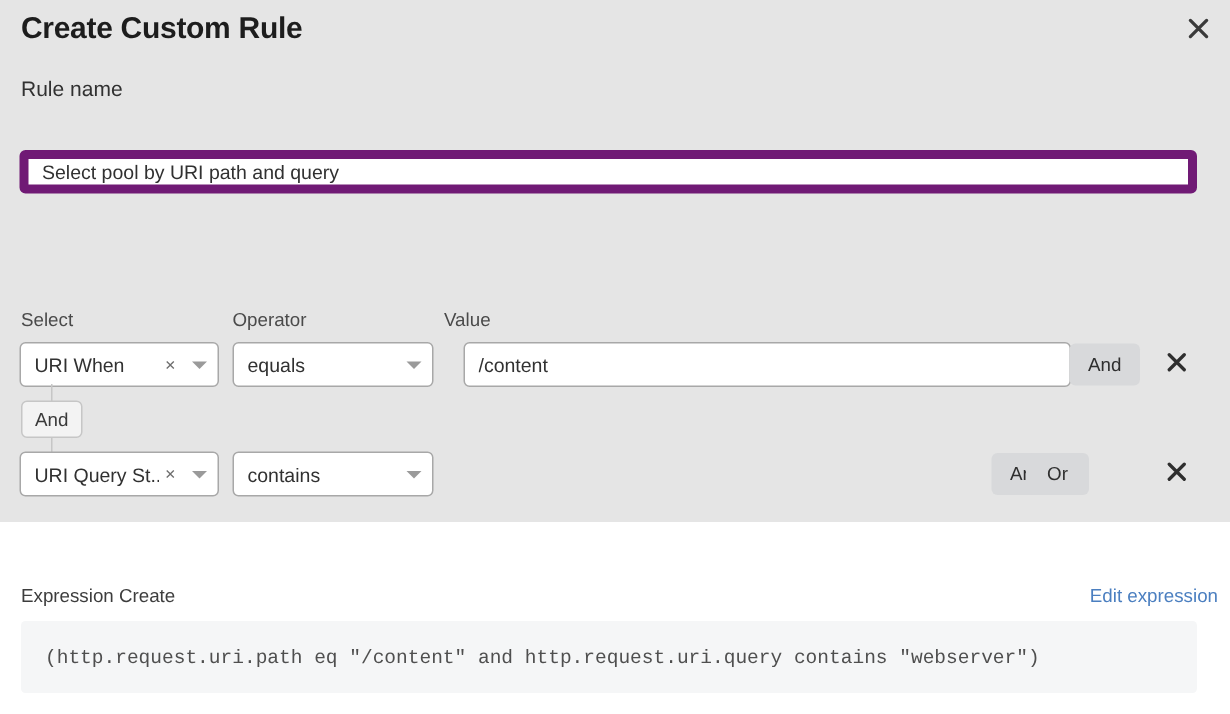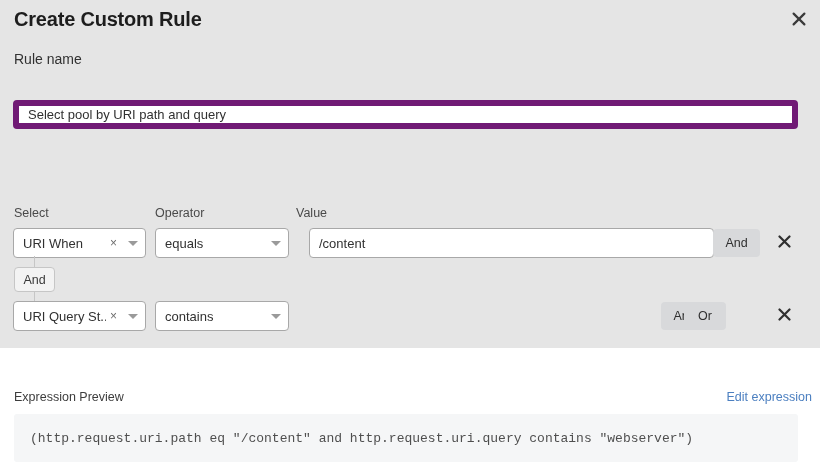--- a/index.html
+++ b/index.html
@@ -249,19 +249,19 @@
 
     <button class="row-delete">
       <span>
         <svg width="13" height="13" viewBox="0 0 13 13" aria-hidden="true">
           <path d="M1.5 1.5 L11.5 11.5 M11.5 1.5 L1.5 11.5" stroke="#2f2f2f" stroke-width="2.2" stroke-linecap="round"></path>
         </svg>
       </span>
     </button>
   </div>
 
-  <div class="expr-label">Expression Preview</div>
+  <div class="expr-label">Expression Create</div>
   <a class="expr-edit">Edit expression</a>
   <div class="expr-box">
     <span class="expr-code">(http.request.uri.path eq "/content" and http.request.uri.query contains "webserver")</span>
   </div>
 
 </div>
 
 </body></html>

